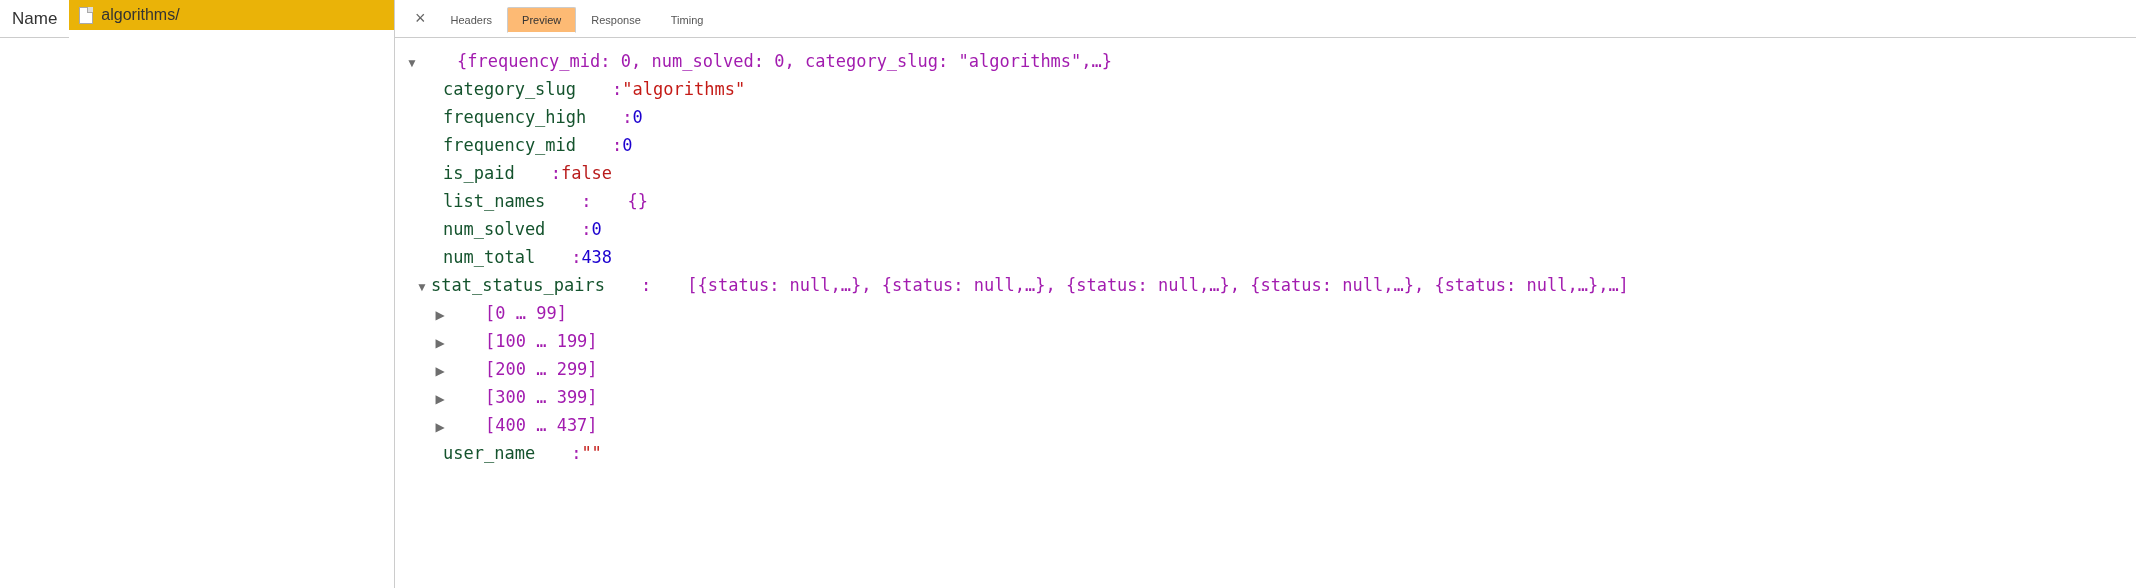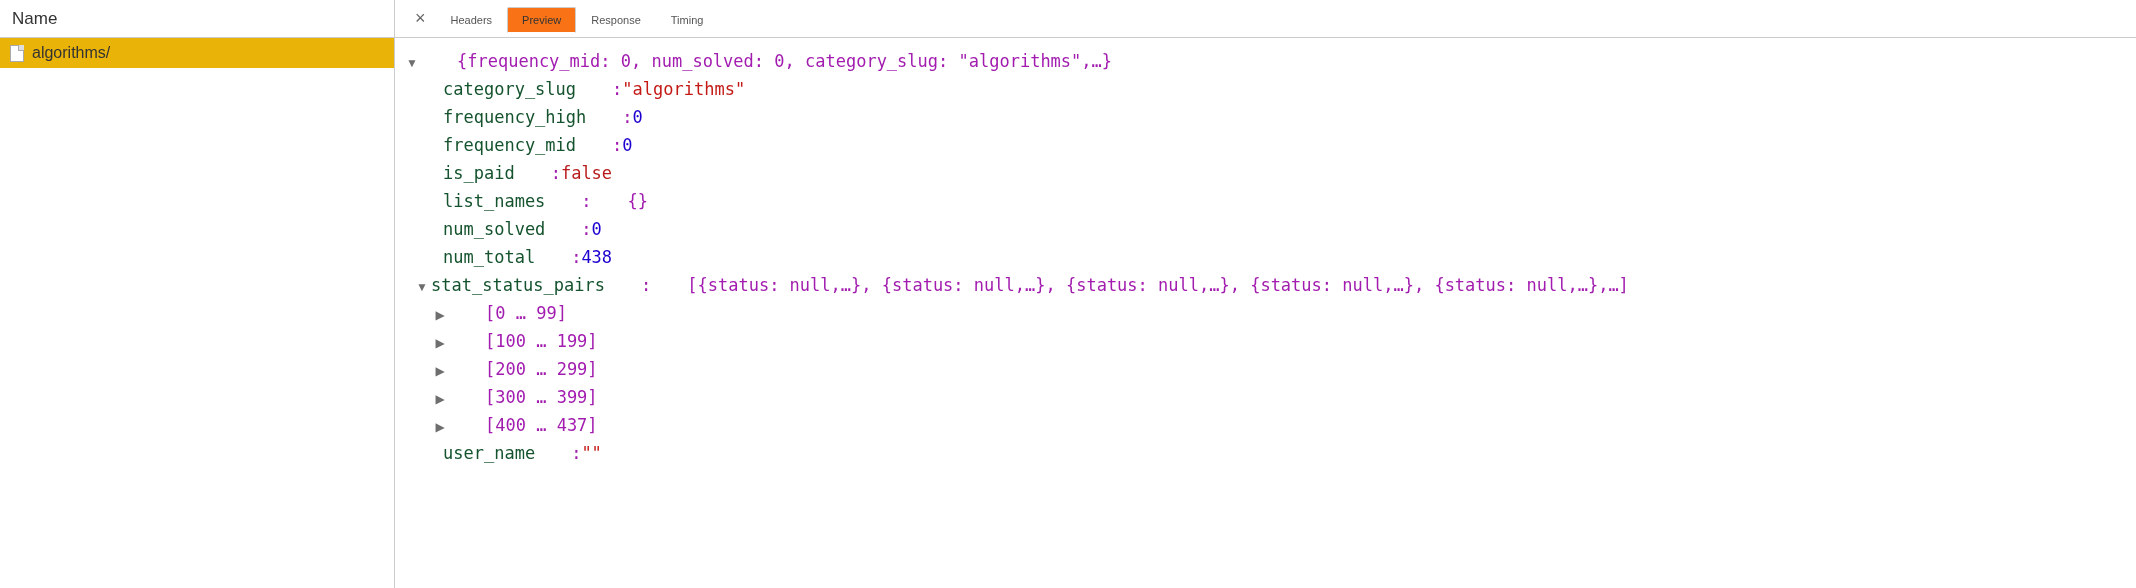--- a/index.html
+++ b/index.html
@@ -9,21 +9,21 @@
     color: #222;
     background: #fff;
     width: 2136px;
     height: 588px;
     display: flex;
   }
   .left-col {
     width: 395px;
     border-right: 1px solid #ccc;
     display: flex;
-    flex-direction: column;
+    flex-direction: row;
   }
   .left-header {
     height: 38px;
     border-bottom: 1px solid #ccc;
     display: flex;
     align-items: center;
     padding: 0 12px;
     font-size: 17px;
     color: #333;
   }
@@ -80,21 +80,21 @@
     font-size: 11px;
     color: #555;
     cursor: pointer;
     border: 1px solid transparent;
     position: relative;
     top: 1px;
   }
   .tab.active {
     border: 1px solid #ccc;
     border-bottom: 1px solid #fff;
-    background: #f97316;
+    background: #fdba74;
     color: #333;
     border-radius: 2px 2px 0 0;
   }
   .tree {
     flex: 1;
     font-family: Menlo, Consolas, monospace;
     font-size: 17px;
     line-height: 26px;
     padding: 10px 8px;
     white-space: nowrap;

